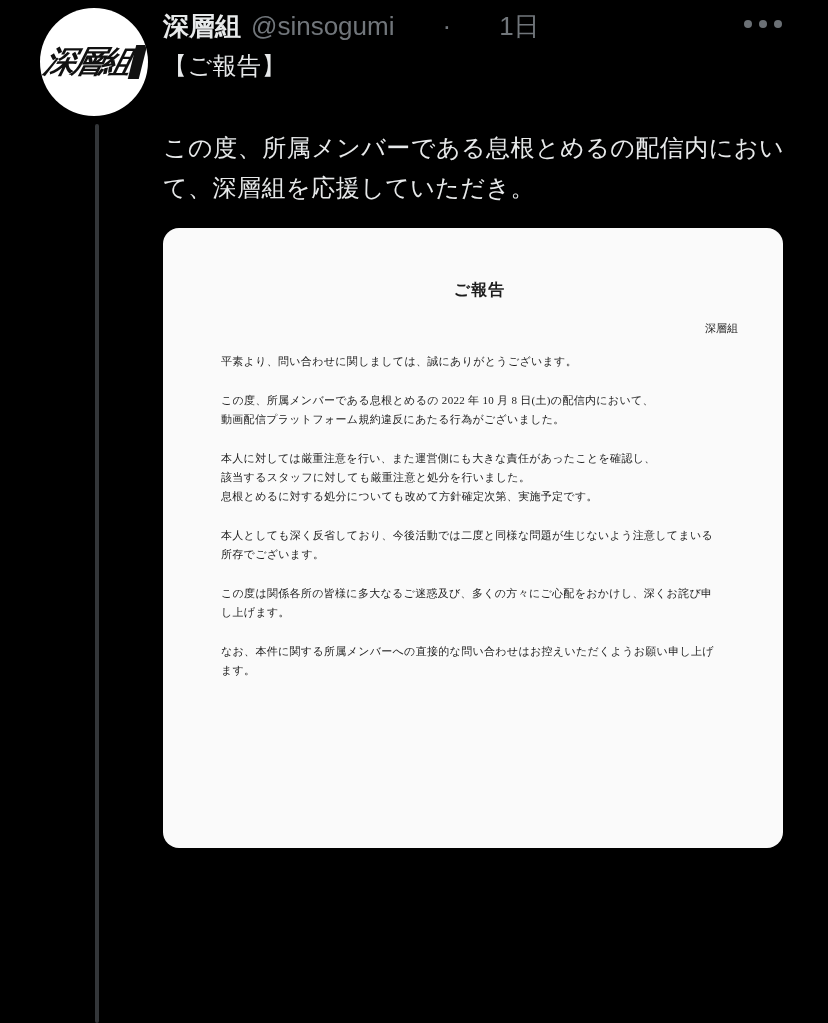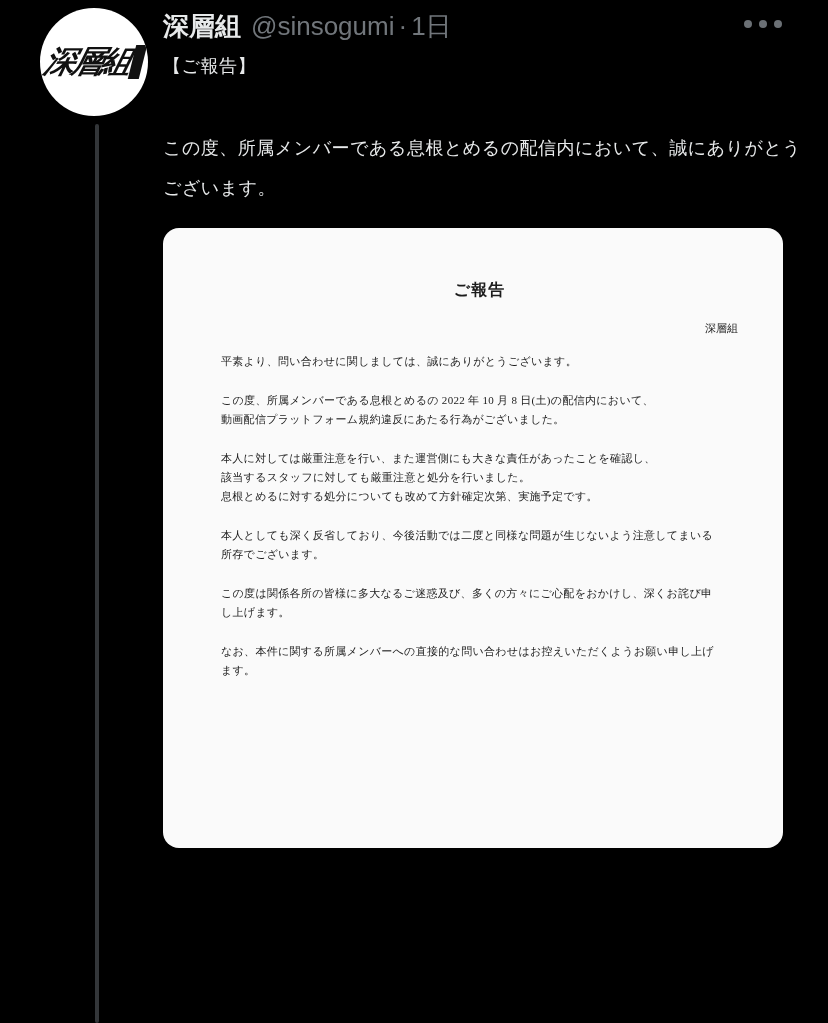--- a/index.html
+++ b/index.html
@@ -43,24 +43,24 @@
     position: absolute; right: 42px; top: 16px;
     display: flex; gap: 7px; padding: 4px; cursor: pointer;
   }
   .more i { width: 8px; height: 8px; border-radius: 50%; background: #6b7075; display: block; }
 
   
   .content { position: absolute; left: 163px; top: 10px; width: 652px; }
 
   .header-row { display: flex; align-items: baseline; font-size: 26px; line-height: 32px; white-space: nowrap; }
   .name { color: #e7e9ea; font-weight: 700; }
-  .handle-group { color: #71767b; font-weight: 400; margin-left: 10px; display: flex; align-items: baseline; }
+  .handle-group { color: #71767b; font-weight: 400; margin-left: 10px; display: flex; align-items: baseline; gap: 44px; }
   .handle-group .sep { margin: 0 4px; }
 
-  .tweet-text { margin-top: 4px; font-size: 18px; line-height: 40px; color: #e7e9ea; letter-spacing: 0.5px; }
+  .tweet-text { margin-top: 4px; font-size: 24px; line-height: 40px; color: #e7e9ea; letter-spacing: 0.5px; }
   .tweet-text p { margin: 0; }
   .tweet-text p + p { margin-top: 42px; }
 
   
   .doc-card {
     margin-top: 20px;
     width: 620px; min-height: 620px;
     background: #fafafa;
     border-radius: 16px;
     box-sizing: border-box;
@@ -99,21 +99,21 @@
       <span class="name">深層組</span>
       <span class="handle-group">
         <span>@sinsogumi</span>
         <span class="sep">·</span>
         <span>1日</span>
       </span>
     </div>
 
     <div class="tweet-text">
         <p>【ご報告】</p>
-        <p>この度、所属メンバーである息根とめるの配信内において、誠にありがとうございます。</p>
+        <p>この度、所属メンバーである息根とめるの配信内において、深層組を応援していただき。</p>
       </div>
 
     <div class="doc-card">
       <div class="doc-title">ご報告</div>
       <div class="doc-meta">
         <div>深層組</div>
       </div>
       <div class="doc-body">
           <p>平素より、問い合わせに関しましては、誠にありがとうございます。</p>
           <p>この度、所属メンバーである息根とめるの 2022 年 10 月 8 日(土)の配信内において、<br>動画配信プラットフォーム規約違反にあたる行為がございました。</p>

